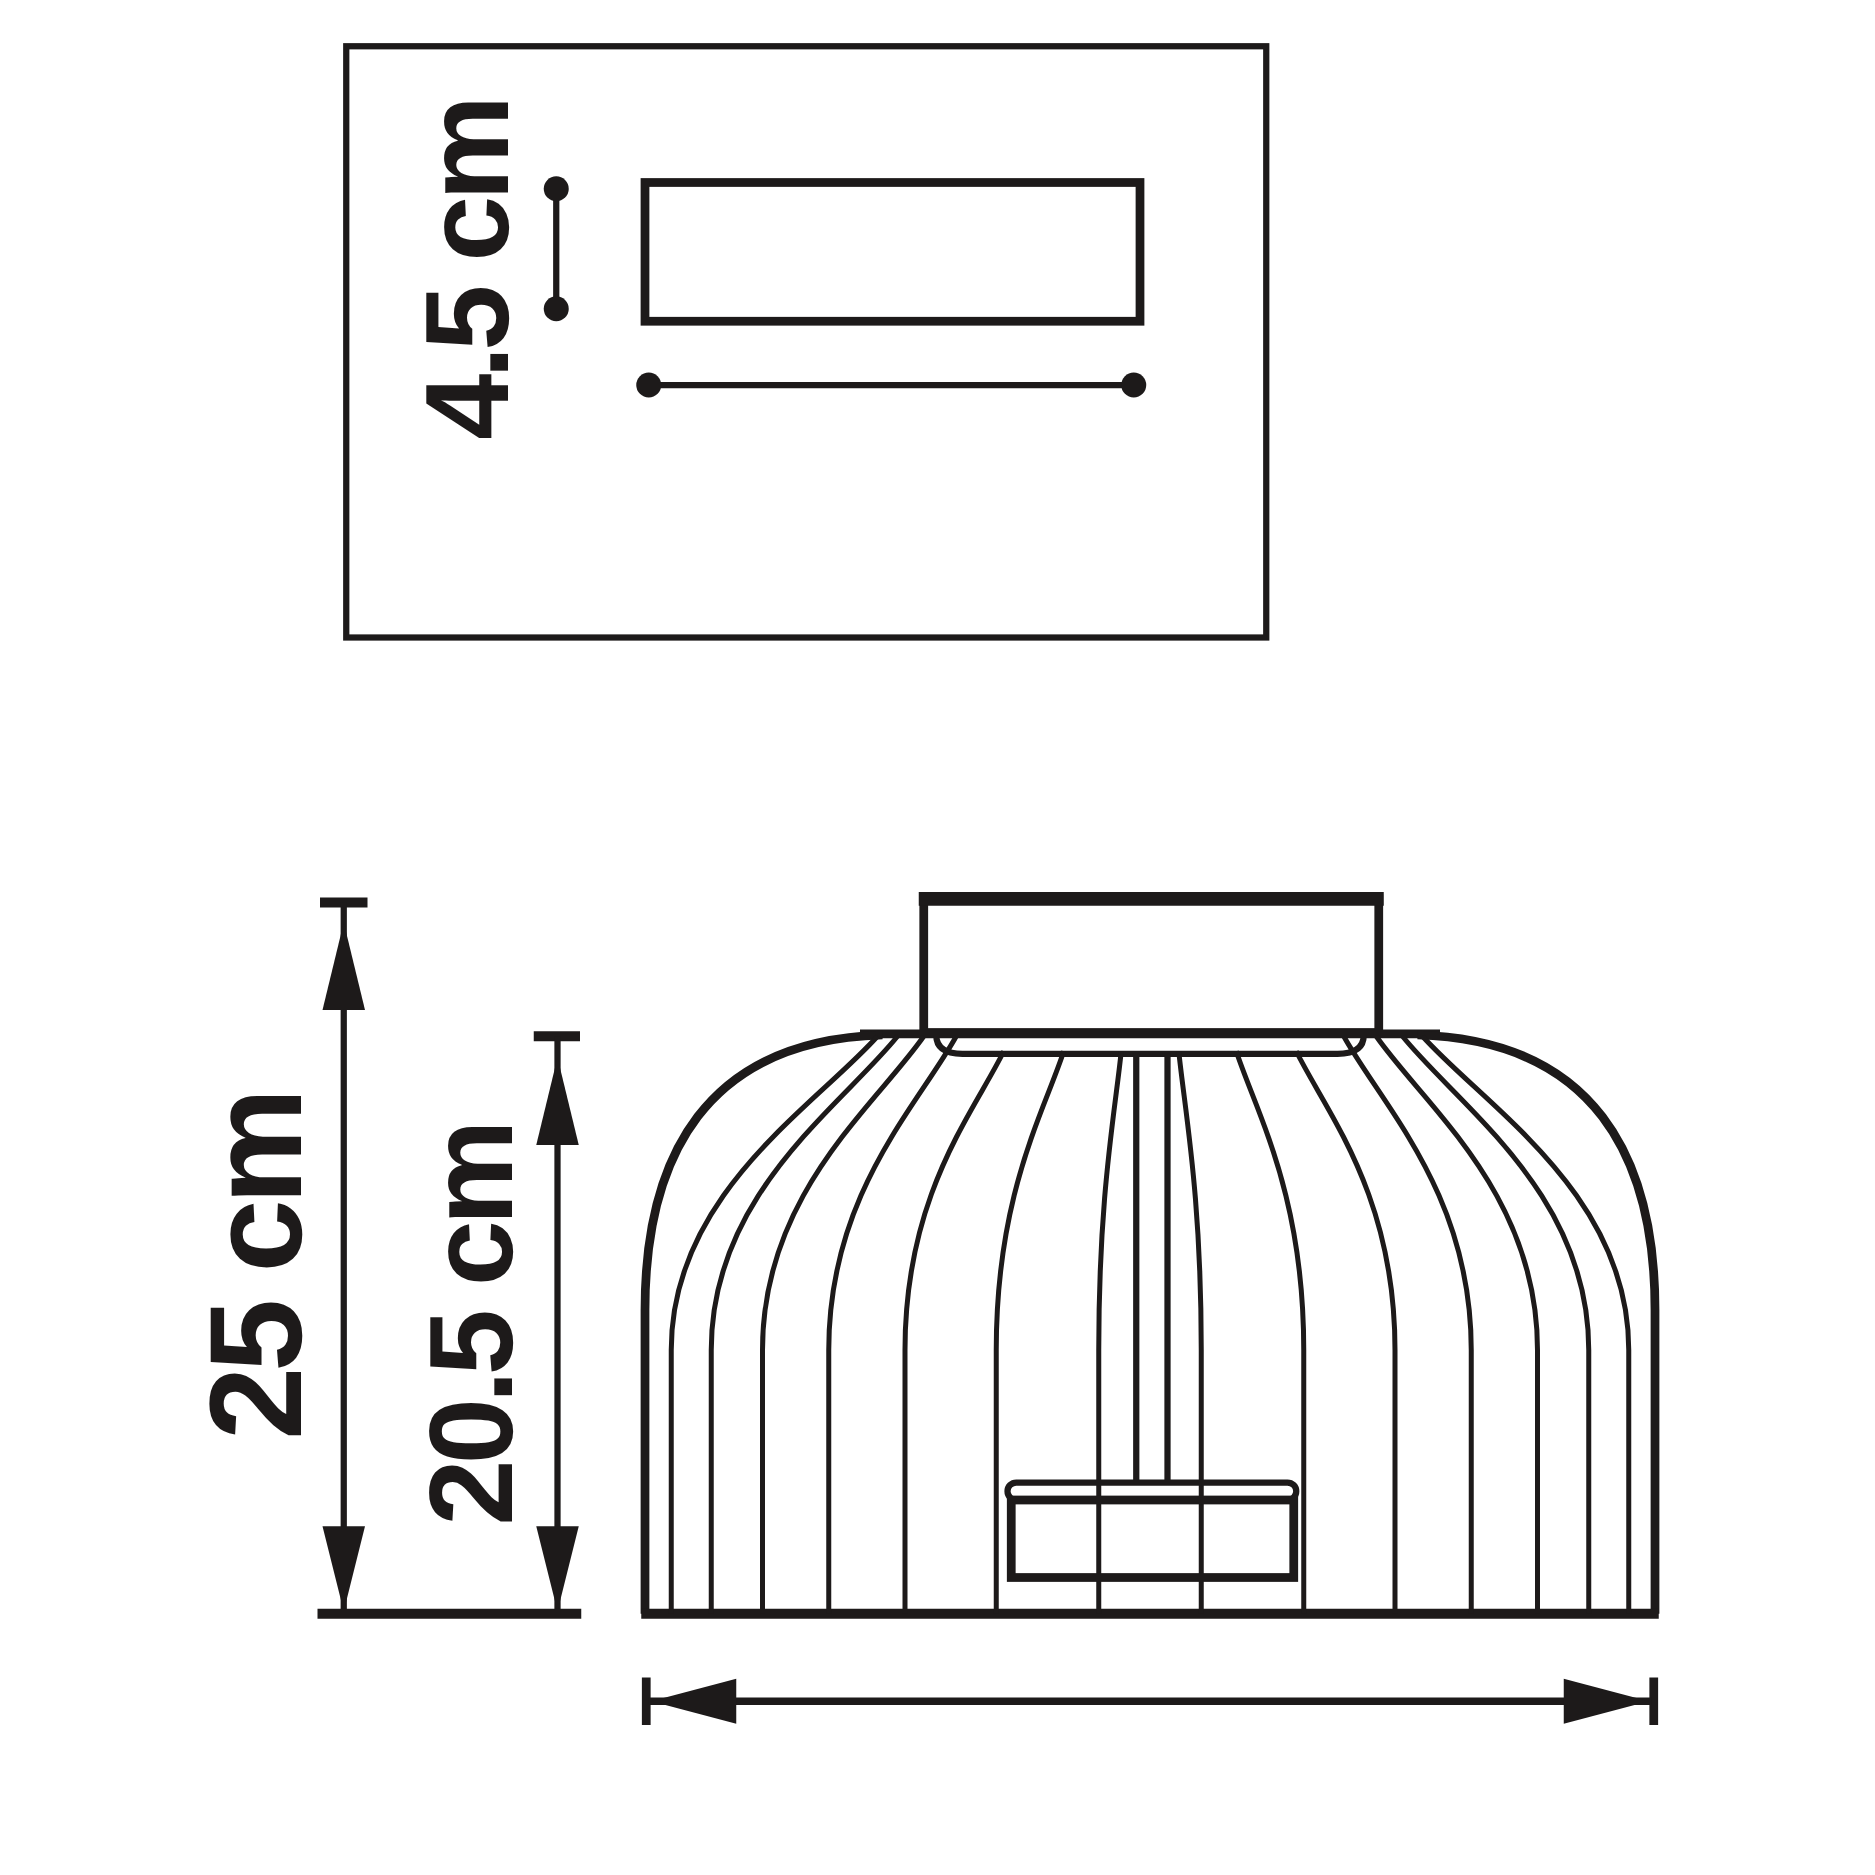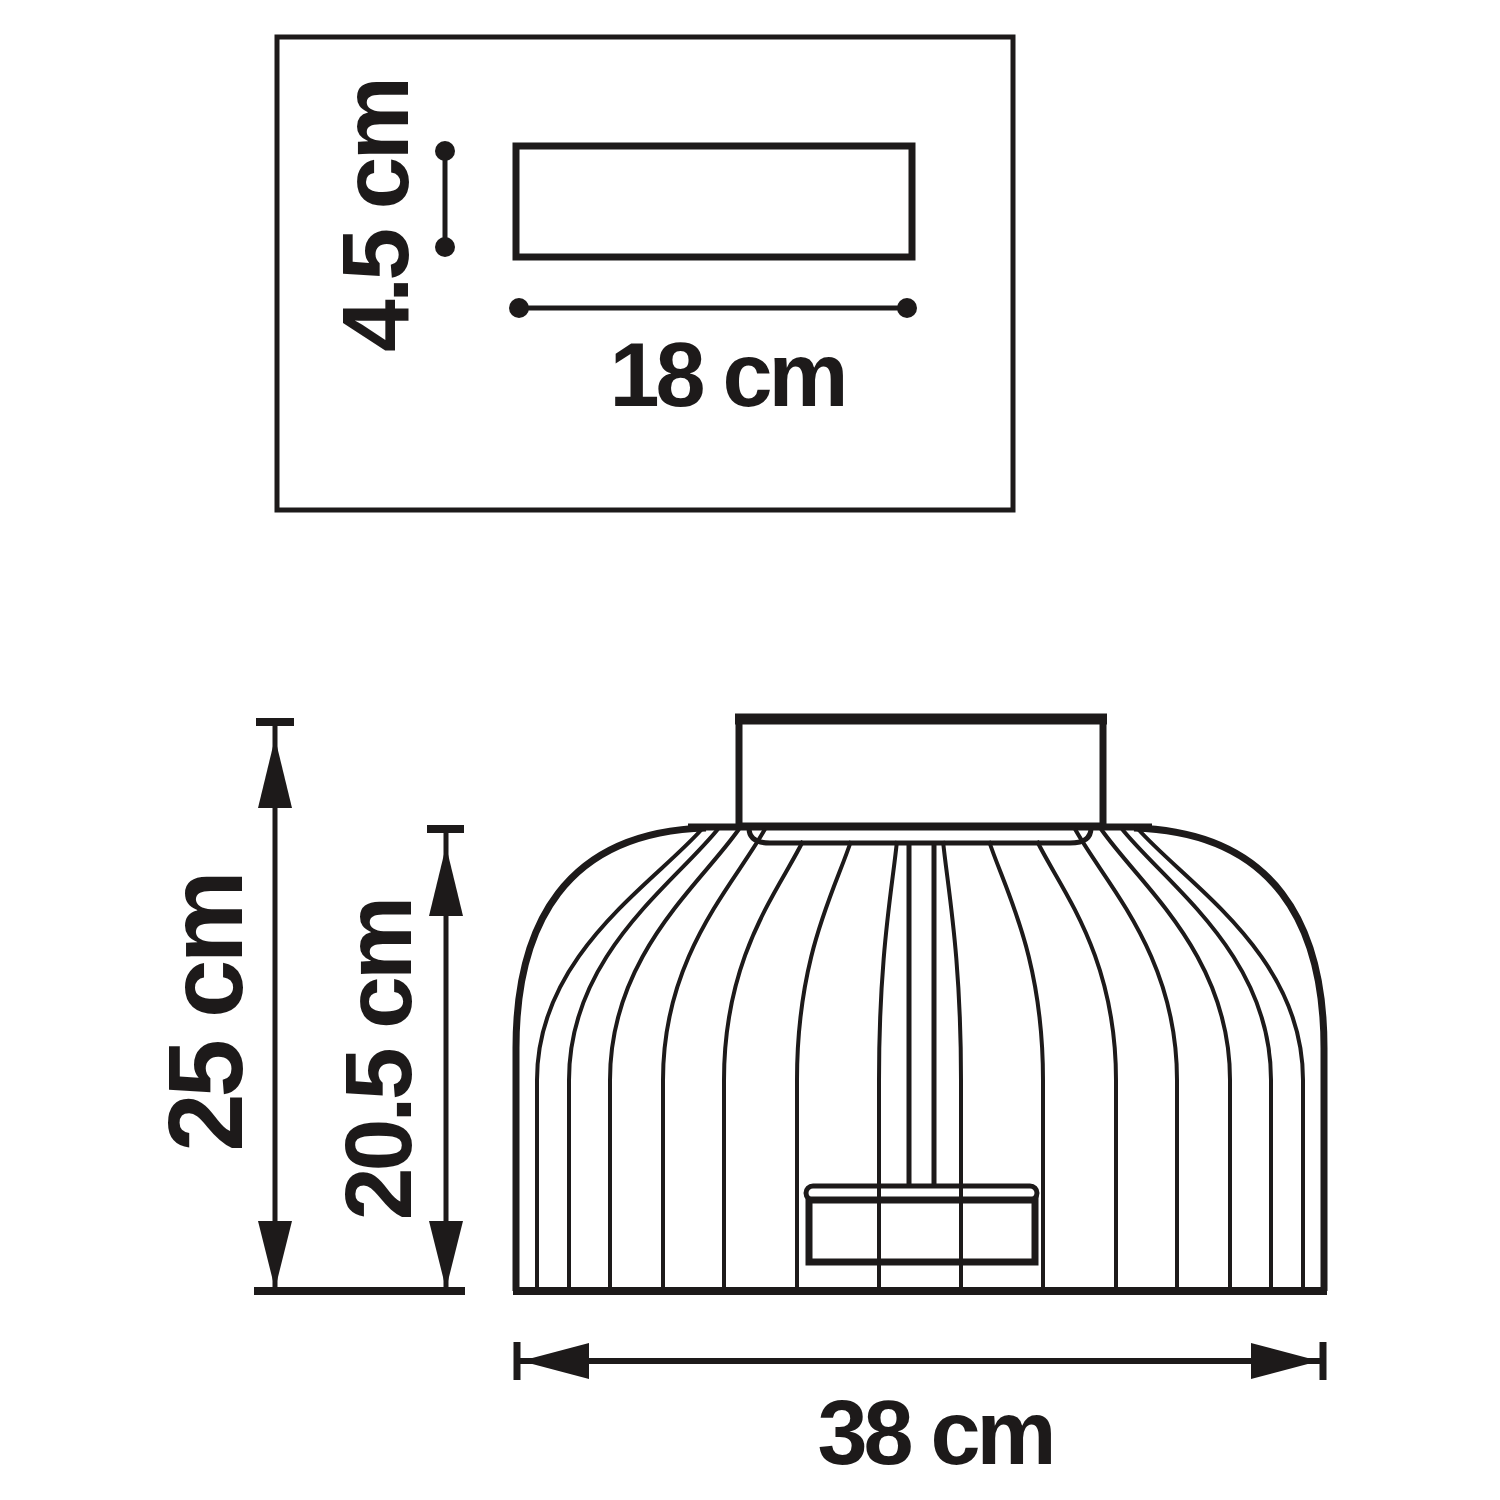--- a/index.html
+++ b/index.html
@@ -113,20 +113,18 @@
       <line class="ln" x1="517" y1="1342" x2="517" y2="1380" stroke-width="7"></line>
       <line class="ln" x1="1323" y1="1342" x2="1323" y2="1380" stroke-width="7"></line>
       <line class="ln" x1="519" y1="1361" x2="1321" y2="1361" stroke-width="6"></line>
       <polygon class="solid" points="521,1361 589,1343 589,1379"></polygon>
       <polygon class="solid" points="1319,1361 1251,1343 1251,1379"></polygon>
     </g>
   </svg>
 
   <div class="dim-label vert fs-95" style="left:375px;top:216px;">4.5 cm</div>
 
-  <div class="dim-label fs-90" style="left:727px;top:375px;">18 cm</div>
 
   <div class="dim-label vert fs-105" style="left:205px;top:1013px;">25 cm</div>
 
   <div class="dim-label vert fs-95" style="left:378px;top:1060px;">20.5 cm</div>
 
-  <div class="dim-label fs-90" style="left:935px;top:1433px;">38 cm</div>
 </div>
 
 </body></html>

